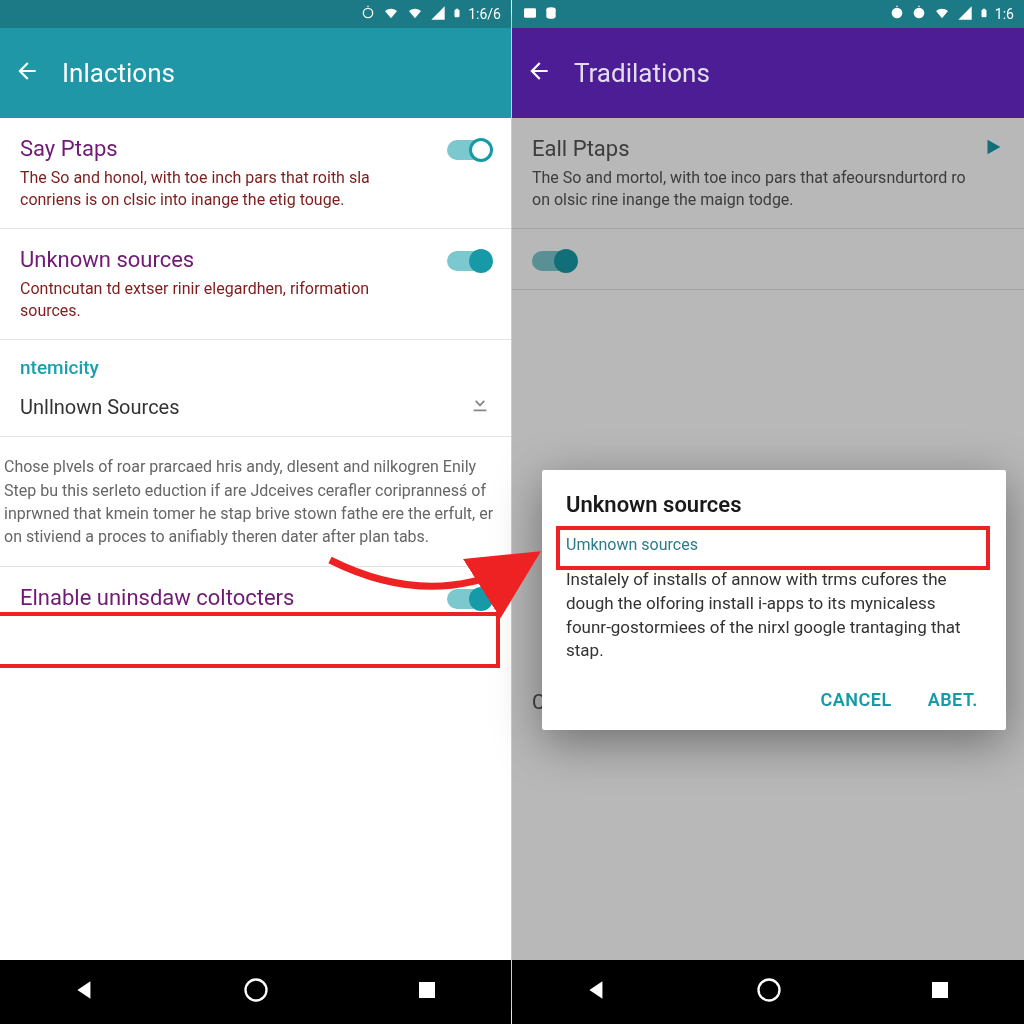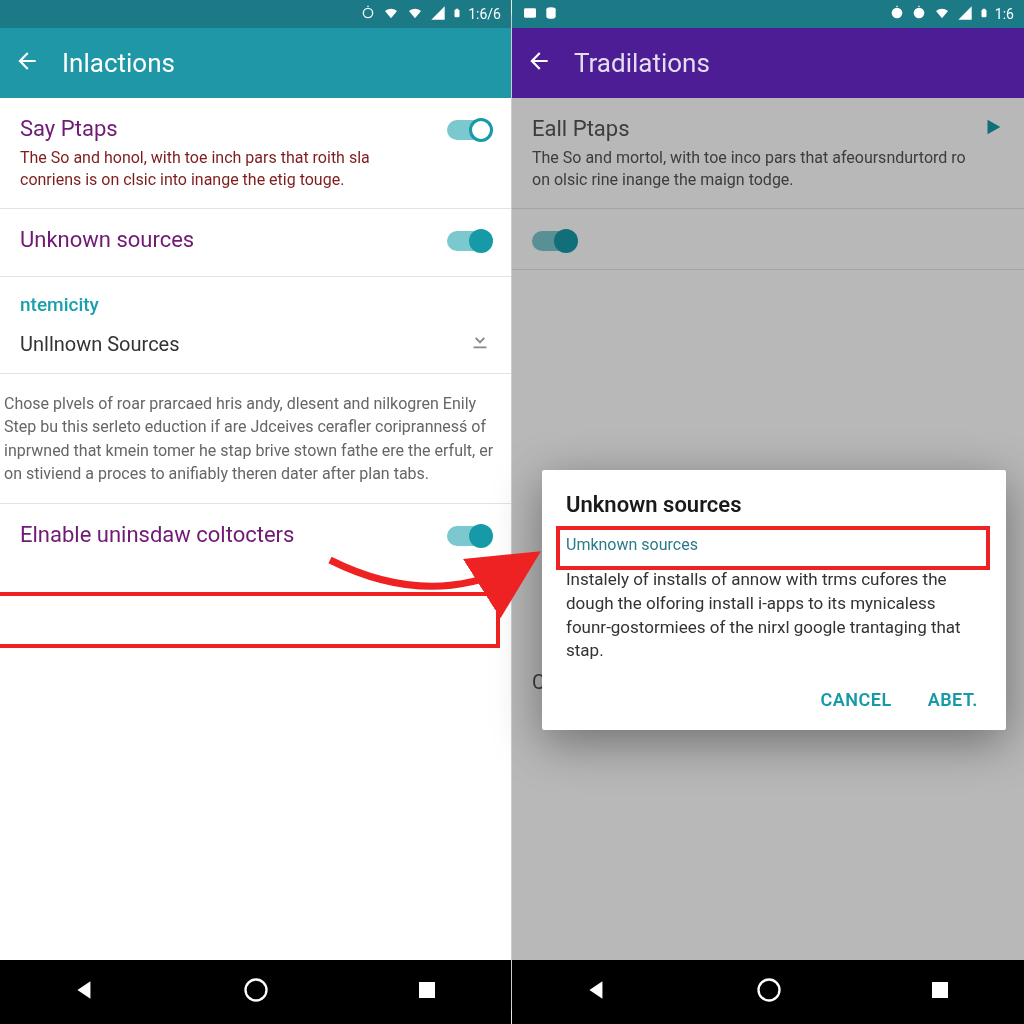--- a/index.html
+++ b/index.html
@@ -2,21 +2,21 @@
 <html><head>
 <meta charset="utf-8">
 <style>
 * { margin: 0; padding: 0; box-sizing: border-box; font-family: Roboto, "Helvetica Neue", Arial, sans-serif; }
 body { width: 1024px; height: 1024px; background: #e8e8e8; display: flex; }
 .phone { width: 512px; height: 1024px; display: flex; flex-direction: column; position: relative; }
 .phone.left { border-right: 1px solid #ccc; border-radius: 19px; }
 .statusbar { height: 28px; background: #1b7a86; color: #fff; display: flex; align-items: center; justify-content: flex-end; padding: 0 10px; font-size: 14px; gap: 6px; }
 .statusbar .sb-left { margin-right: auto; display: flex; gap: 6px; }
 .statusbar svg, .statusbar .sb-icon { fill: #fff; color:#fff; }
-.appbar { height: 70px; background: #1f97a6; display: flex; align-items: center; padding: 0 14px; gap: 22px; }
+.appbar { height: 90px; background: #1f97a6; display: flex; align-items: center; padding: 0 14px; gap: 22px; }
 .appbar .title { color: #fff; font-size: 26px; font-weight: 400; }
 .appbar .back svg { fill: #fff; }
 .content { flex: 1; background: #fff; overflow: hidden; position: relative; }
 .right .content.dim::after { content:""; position:absolute; inset:0; background:rgba(0,0,0,0.28); }
 .setting { padding: 18px 20px 18px 20px; border-bottom: 1px solid #e3e3e3; display: flex; align-items: flex-start; gap: 16px; }
 .setting .txt { flex:1; }
 .setting .title { font-size: 22px; color: #701a75; margin-bottom: 6px; }
 .setting .desc { font-size: 16px; color: #7f1d1d; line-height: 1.35; }
 .section-label { color: #1aa0ad; font-size: 19px; padding: 16px 20px 4px; font-weight: 500; }
 .sub-item { font-size: 20px; color: #333; padding: 10px 20px 16px; display:flex; align-items:center; gap:12px; border-bottom:1px solid #e3e3e3; }
@@ -77,20 +77,21 @@
         <div class="desc">The So and honol, with toe inch pars that roith sla conriens is on clsic into inange the etig touge.</div>
       </div>
       <div class="toggle on hollow">
           <div class="knob"></div>
         </div>
     </div>
 
     <div class="setting">
       <div class="txt">
         <div class="title">Unknown sources</div>
+        <div class="desc">Contncutan td extser rinir elegardhen, riformation sources.</div>
       </div>
       <div class="toggle on">
           <div class="knob"></div>
         </div>
     </div>
 
     <div class="section-label">ntemicity</div>
     <div class="sub-item">
       <span style="flex:1">Unllnown Sources</span>
       <span class="dl"><svg width="22" height="22" viewBox="0 0 24 24">

